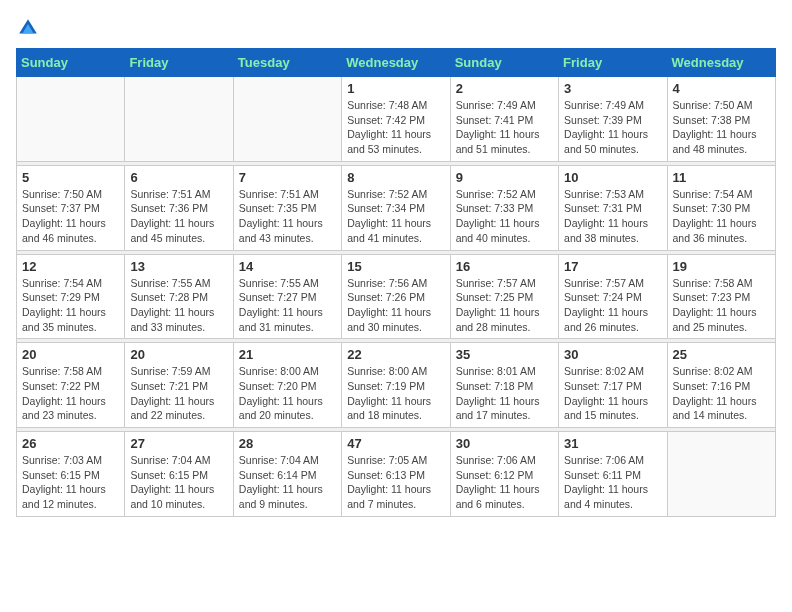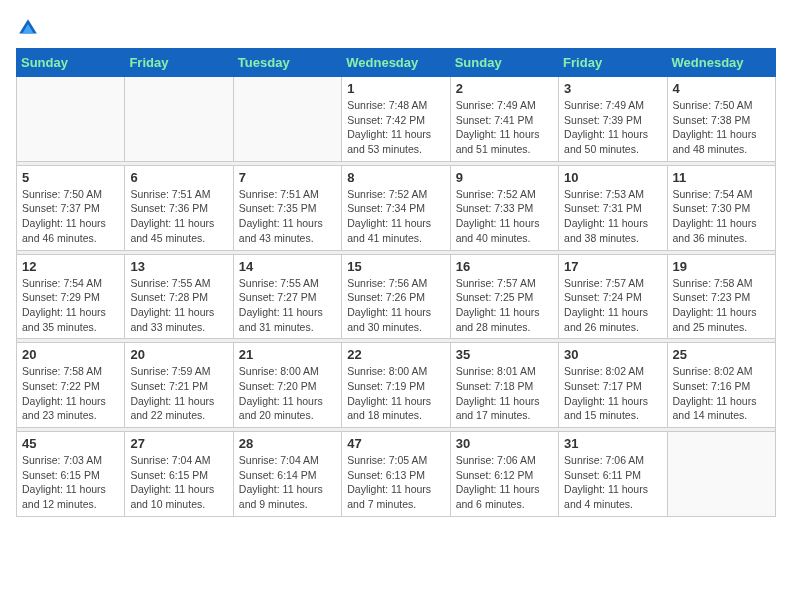--- a/index.html
+++ b/index.html
@@ -265,21 +265,21 @@
         <td></td>
         <td></td>
         <td></td>
         <td></td>
         <td></td>
         <td></td>
         <td></td>
       </tr>
       <tr>
         <td>
-          <span class="day-number">45</span>
+          <span class="day-number">26</span>
           <div class="day-info">Sunrise: 7:03 AM<br>Sunset: 6:15 PM<br>Daylight: 11 hours and 12 minutes.</div>
         </td>
         <td>
           <span class="day-number">27</span>
           <div class="day-info">Sunrise: 7:04 AM<br>Sunset: 6:15 PM<br>Daylight: 11 hours and 10 minutes.</div>
         </td>
         <td>
           <span class="day-number">28</span>
           <div class="day-info">Sunrise: 7:04 AM<br>Sunset: 6:14 PM<br>Daylight: 11 hours and 9 minutes.</div>
         </td>

